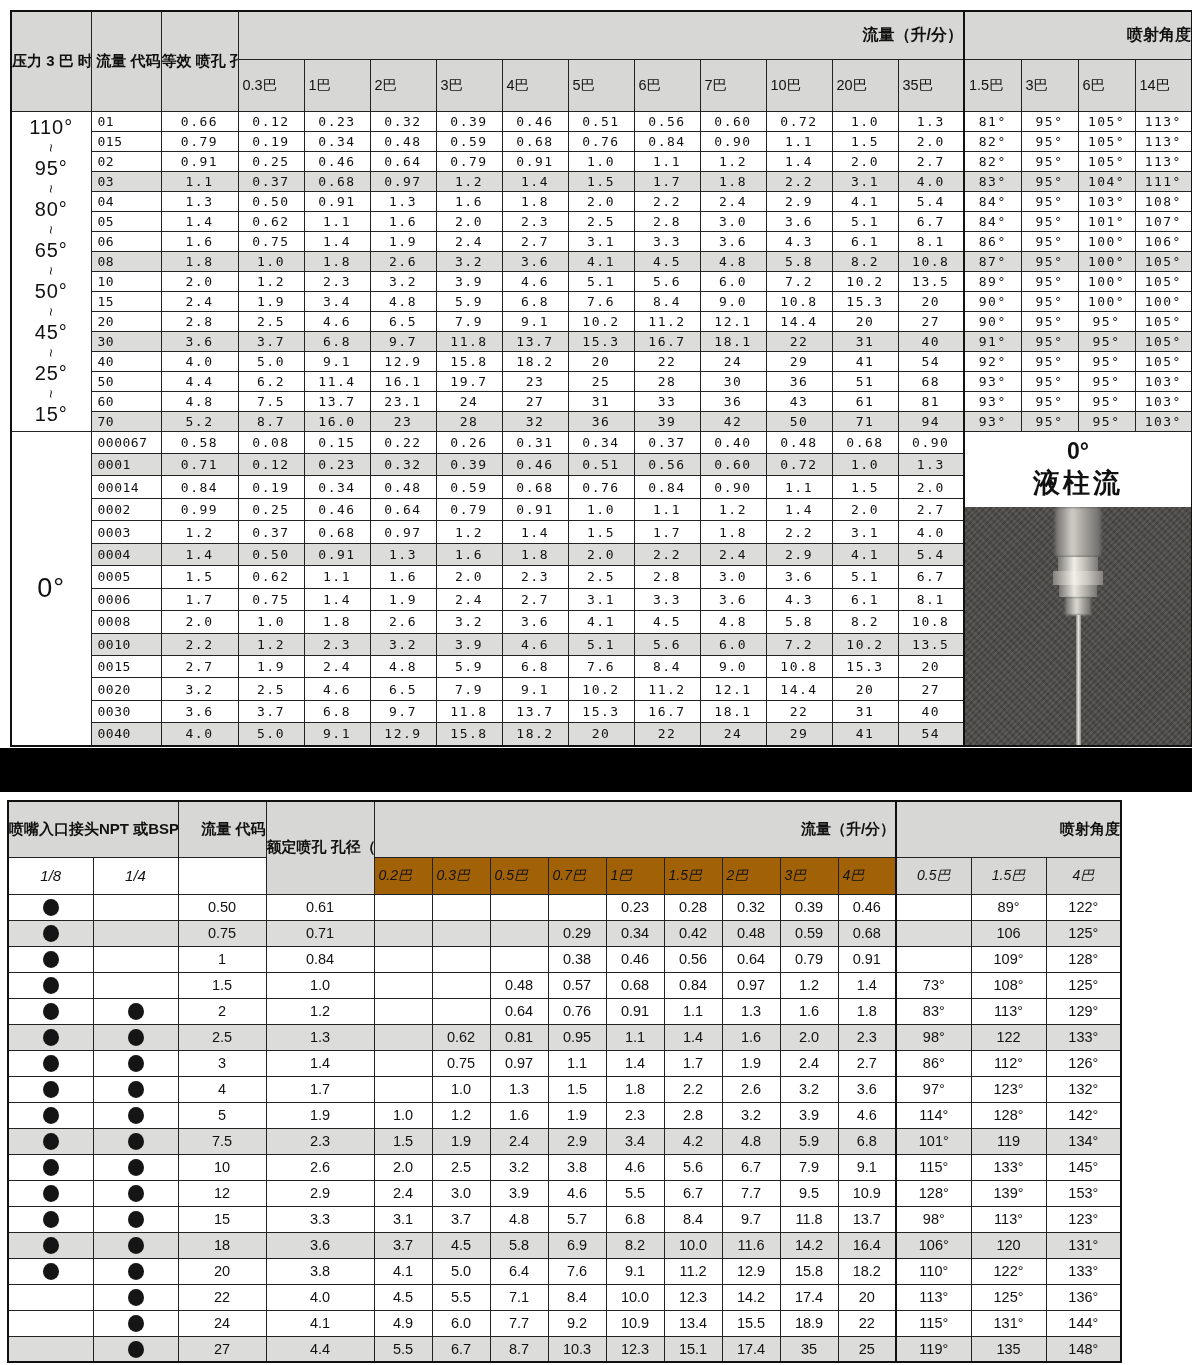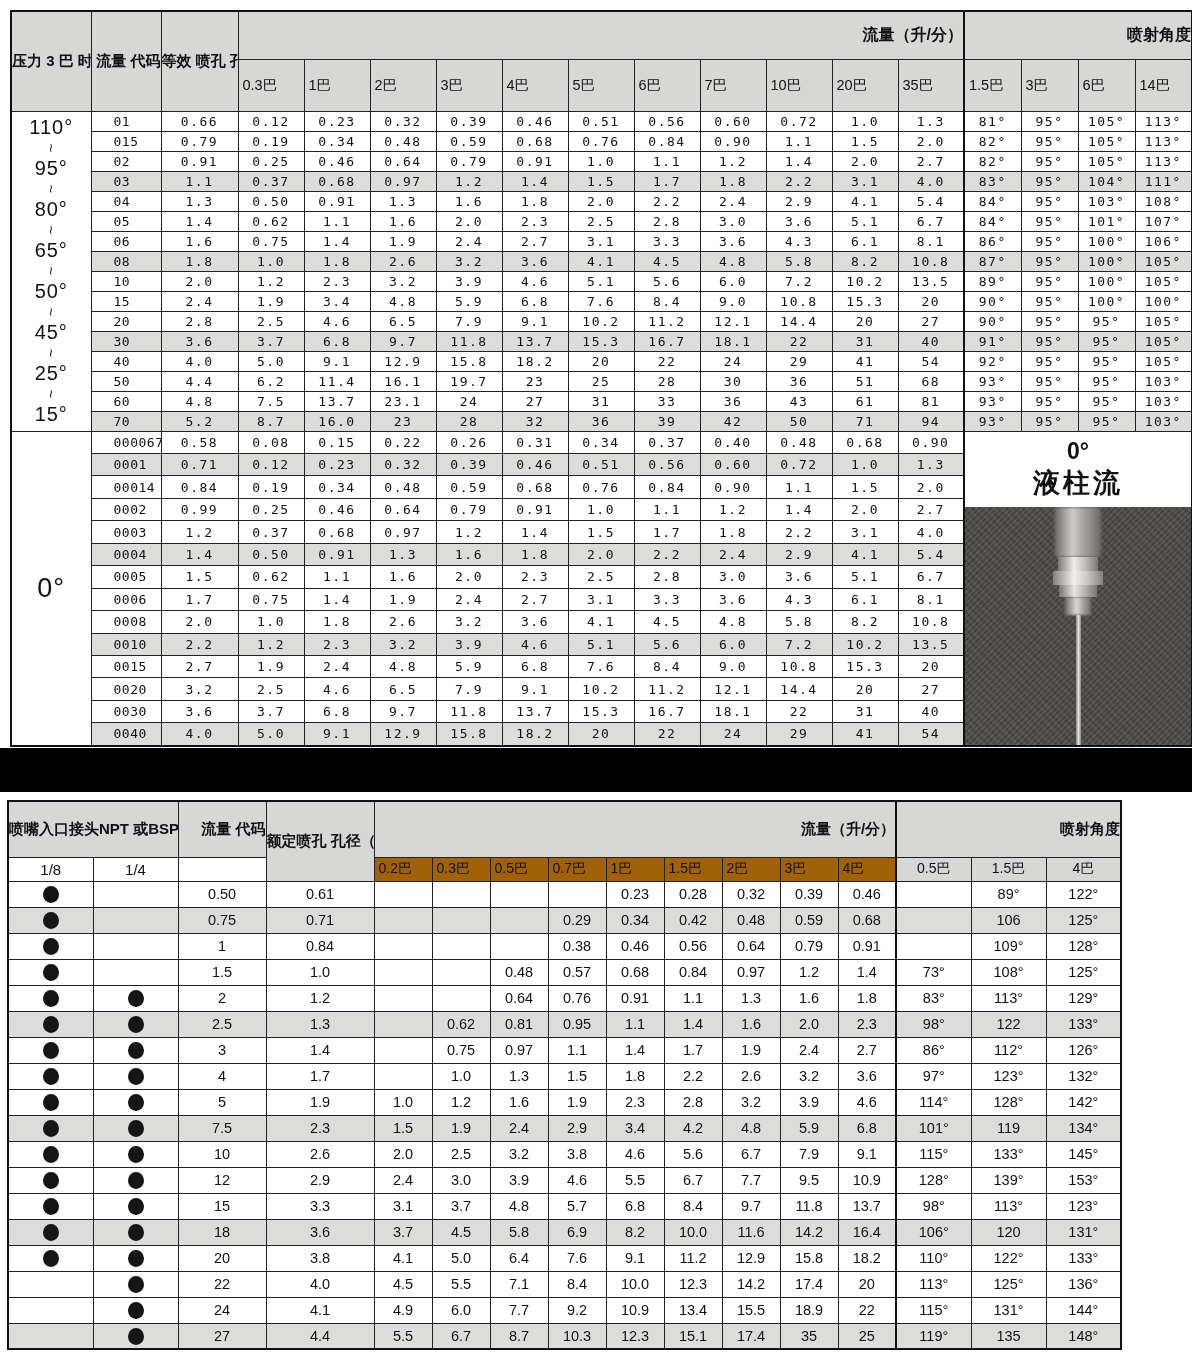--- a/index.html
+++ b/index.html
@@ -13,21 +13,21 @@
   tr.shade td{background:#dcdcdb;}
 
   
   #t1{position:absolute;left:10px;top:10px;width:1177px;}
   #t1 thead tr.tier1{height:48px;}
   #t1 thead tr.tier2{height:52px;}
   #t1 thead .sub{font-weight:normal;font-size:14.5px;text-align:left;padding-left:4px;background:#d7d7d6;}
   #t1 tbody tr{height:20px;}
   #t1 tbody tr.z{height:22px;}
   #t1 td.num{font-family:"DejaVu Sans Mono",monospace;font-size:13px;letter-spacing:1.5px;text-align:center;}
-  #t1 td.code{font-family:"DejaVu Sans Mono",monospace;font-size:13px;letter-spacing:.5px;text-align:left;padding-left:22px;}
+  #t1 td.code{font-family:"DejaVu Sans Mono",monospace;font-size:13px;letter-spacing:.5px;text-align:left;padding-left:6px;}
   #t1 td.angcol{text-align:center;vertical-align:middle;background:#fff;}
   .ang{font-size:20px;height:29px;line-height:29px;letter-spacing:1px;}
   .tilde{font-size:15px;height:12px;line-height:12px;transform:rotate(90deg);}
   td.zerocell{font-size:27px;text-align:center;vertical-align:middle;letter-spacing:1px;background:#fff;}
 
   
   td.photocell{padding:0;vertical-align:top;background:#fff;}
   #photo-block{width:100%;height:313px;display:flex;flex-direction:column;}
   .ph-top{background:#fff;text-align:center;padding-top:6px;}
   .ph-deg{font-size:23px;font-weight:bold;}
@@ -49,21 +49,21 @@
     background:linear-gradient(90deg,#6e6d68,#dcdad3 45%,#a5a39d 70%,#6e6d68);}
   .nz-stream{width:5px;flex:1;filter:blur(.6px);
     background:linear-gradient(90deg,#8a8883,#e4e2db 50%,#8a8883);}
 
   
   #band{position:absolute;left:0;top:748px;width:1192px;height:44px;background:#000;}
 
   
   #t2{position:absolute;left:7px;top:800px;width:1113px;}
   #t2 thead tr.tier1{height:56px;}
-  #t2 thead tr.tier2{height:24px;}
+  #t2 thead tr.tier2{height:37px;font-style:italic;}
   #t2 thead th{font-size:15px;}
   #t2 thead .sub{font-weight:normal;font-size:14px;text-align:left;padding-left:4px;background:#a16207;}
   #t2 thead .suba{font-weight:normal;font-size:14px;text-align:center;background:#d7d7d6;}
   #t2 thead td.size{font-weight:normal;font-size:15px;text-align:center;background:#fff;border-top:1px solid #222;}
   #t2 tbody tr{height:26px;}
   #t2 td{font-size:14.5px;text-align:center;}
   .dot{display:inline-block;width:16px;height:17px;border-radius:50%;background:#151515;vertical-align:middle;}
 </style>
 </head>
 <body>

